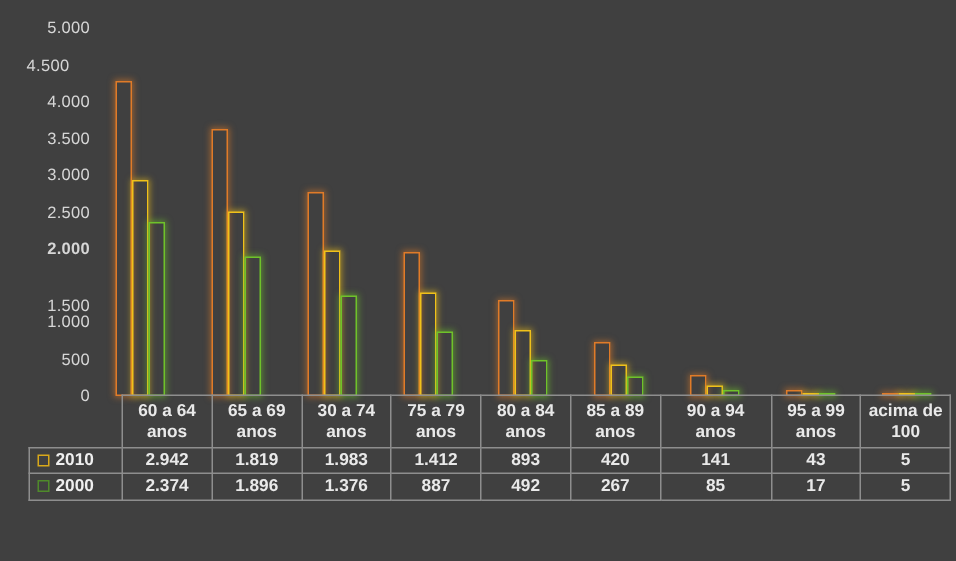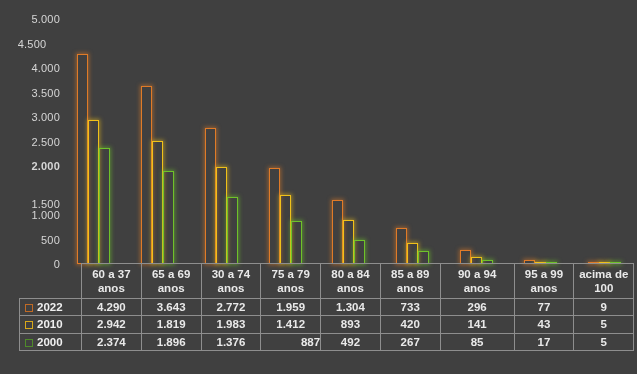--- a/index.html
+++ b/index.html
@@ -168,60 +168,48 @@
           <div class="bar s1" title="2010: 5" style="left: 25.3889px; height: 2px;"></div>
           <div class="bar s2" title="2000: 5" style="left: 36.3889px; height: 2px;"></div>
         </div>
       </div>
   </div>
 
   <table id="data-table">
     <tbody>
         <tr class="header-row">
           <td class="corner-cell" style="width: 62px;"></td>
-          <td style="width: 59.7778px;"><span>60 a 37</span><br><span>anos</span></td>
+          <td style="width: 59.7778px;"><span>60 a 64</span><br><span>anos</span></td>
           <td style="width: 59.7778px;"><span>65 a 69</span><br><span>anos</span></td>
           <td style="width: 59.7778px;"><span>30 a 74</span><br><span>anos</span></td>
           <td style="width: 59.7778px;"><span>75 a 79</span><br><span>anos</span></td>
           <td style="width: 59.7778px;"><span>80 a 84</span><br><span>anos</span></td>
           <td style="width: 59.7778px;"><span>85 a 89</span><br><span>anos</span></td>
           <td style="width: 74px;"><span>90 a 94</span><br><span>anos</span></td>
           <td style="width: 59.7778px;"><span>95 a 99</span><br><span>anos</span></td>
           <td style="width: 59.7778px;"><span>acima de</span><br><span>100</span></td>
-        </tr>
-        <tr>
-          <td class="legend-cell" style="width: 62px;"><span class="swatch s0"></span><span class="series-name">2022</span></td>
-          <td style="width: 59.7778px;">4.290</td>
-          <td style="width: 59.7778px;">3.643</td>
-          <td style="width: 59.7778px;">2.772</td>
-          <td style="width: 59.7778px;">1.959</td>
-          <td style="width: 59.7778px;">1.304</td>
-          <td style="width: 59.7778px;">733</td>
-          <td style="width: 59.7778px;">296</td>
-          <td style="width: 59.7778px;">77</td>
-          <td style="width: 59.7778px;">9</td>
         </tr>
         <tr>
           <td class="legend-cell" style="width: 62px;"><span class="swatch s1"></span><span class="series-name">2010</span></td>
           <td style="width: 59.7778px;">2.942</td>
           <td style="width: 59.7778px;">1.819</td>
           <td style="width: 59.7778px;">1.983</td>
           <td style="width: 59.7778px;">1.412</td>
           <td style="width: 59.7778px;">893</td>
           <td style="width: 59.7778px; margin-left: 20px;">420</td>
           <td style="width: 59.7778px;">141</td>
           <td style="width: 59.7778px;">43</td>
           <td style="width: 59.7778px;">5</td>
         </tr>
         <tr>
           <td class="legend-cell" style="width: 62px;"><span class="swatch s2"></span><span class="series-name">2000</span></td>
           <td style="width: 59.7778px;">2.374</td>
           <td style="width: 59.7778px;">1.896</td>
           <td style="width: 59.7778px;">1.376</td>
-          <td style="width: 59.7778px; text-align: right;">887</td>
+          <td style="width: 59.7778px;">887</td>
           <td style="width: 59.7778px;">492</td>
           <td style="width: 59.7778px;">267</td>
           <td style="width: 59.7778px;">85</td>
           <td style="width: 59.7778px;">17</td>
           <td style="width: 59.7778px;">5</td>
         </tr>
       </tbody>
   </table>
 
 </div>

